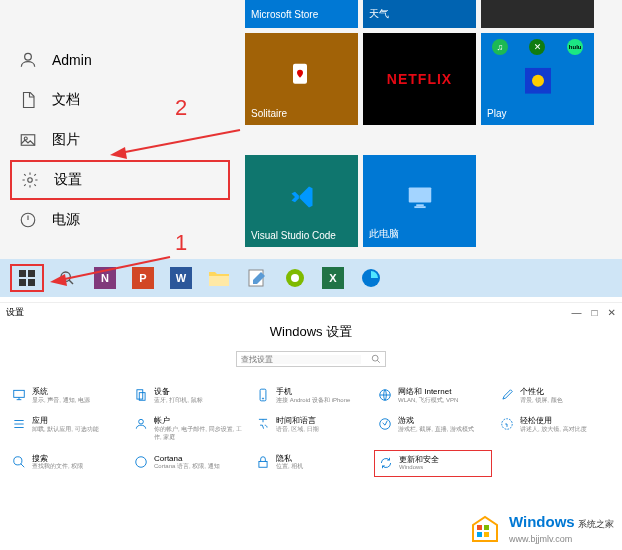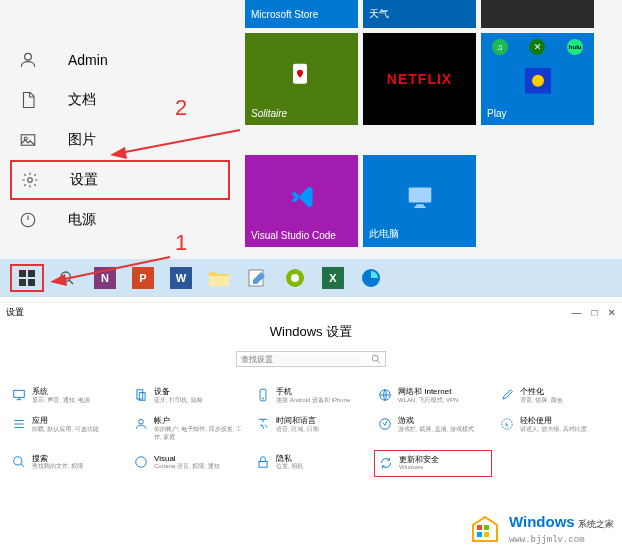--- a/index.html
+++ b/index.html
@@ -1,37 +1,37 @@
 <!DOCTYPE html>
 <html><head>
 <meta charset="utf-8">
 <style>
   * { margin: 0; padding: 0; box-sizing: border-box; }
   body { font-family: "Microsoft YaHei", "Segoe UI", sans-serif; background: #fff; width: 622px; }
   
   
   .top-section { position: relative; height: 297px; background: #f5f5f5; display: flex; }
   .left-panel { width: 240px; padding-top: 40px; position: relative; }
-  .menu-item { display: flex; align-items: center; padding: 10px 18px; gap: 30px; cursor: pointer; }
+  .menu-item { display: flex; align-items: center; padding: 10px 18px; gap: 14px; cursor: pointer; }
   .menu-item.boxed { border: 2px solid #e63333; margin: 0 10px; padding: 8px 8px; }
   .menu-item .icon { width: 20px; height: 20px; display: flex; align-items: center; justify-content: center; }
   .menu-item .label { font-size: 14px; color: #000; }
   
   .tile-area { flex: 1; padding: 0 5px 0 5px; position: relative; }
   .tile-row { display: flex; gap: 5px; margin-bottom: 5px; }
   .tile { width: 113px; height: 92px; color: #fff; font-size: 10px; display: flex; flex-direction: column; justify-content: flex-end; padding: 6px; position: relative; }
   .tile.half { height: 28px; align-items: flex-start; justify-content: center; padding: 0 6px; }
   .tile .tile-icon { position: absolute; top: 50%; left: 50%; transform: translate(-50%, -60%); }
   .tile.msstore { background: #0078d4; }
   .tile.weather { background: #0063b1; }
   .tile.dark { background: #2b2b2b; }
-  .tile.solitaire { background: #4d7c0f; font-style: italic; }
+  .tile.solitaire { background: #a16207; }
   .tile.netflix { background: #000; }
   .tile.play { background: #0078d4; }
-  .tile.vscode { background: #a21caf; }
+  .tile.vscode { background: #0f766e; }
   .tile.thispc { background: #0078d4; }
   
   .netflix-text { color: #e50914; font-weight: bold; font-size: 14px; position: absolute; top: 50%; left: 50%; transform: translate(-50%, -50%); letter-spacing: 1px; }
   
   .taskbar { position: absolute; bottom: 0; left: 0; right: 0; height: 38px; background: #cfe5f6; display: flex; align-items: center; gap: 8px; padding: 0 10px; }
   .start-btn { width: 34px; height: 28px; border: 2px solid #e63333; display: flex; align-items: center; justify-content: center; }
   .tb-icon { width: 30px; height: 30px; display: flex; align-items: center; justify-content: center; }
   
   .arrow { position: absolute; color: #e63333; }
   
@@ -48,21 +48,21 @@
   .settings-grid { display: grid; grid-template-columns: repeat(5, 1fr); gap: 4px 4px; padding: 0 8px; }
   .setting-item { display: flex; gap: 6px; padding: 4px; align-items: flex-start; }
   .setting-item.boxed { border: 1.5px solid #e63333; }
   .setting-icon { width: 14px; height: 14px; flex-shrink: 0; color: #0078d4; display: flex; align-items: center; justify-content: center; margin-top: 1px; }
   .setting-text { display: flex; flex-direction: column; }
   .setting-title { font-size: 8px; color: #000; line-height: 1.2; }
   .setting-desc { font-size: 6px; color: #888; line-height: 1.3; }
   
   .watermark { position: absolute; bottom: 8px; right: 8px; display: flex; align-items: center; gap: 6px; font-size: 12px; }
   .watermark .wm-main { color: #0078d4; font-weight: bold; font-size: 15px; }
-  .watermark .wm-sub { color: #888; font-size: 9px; font-family: Liberation Mono, monospace; }
+  .watermark .wm-sub { color: #888; font-size: 9px; }
   
   .play-icons { position: absolute; top: 6px; left: 0; right: 0; display: flex; justify-content: space-around; }
   .play-icons span { width: 16px; height: 16px; border-radius: 50%; display: flex; align-items: center; justify-content: center; font-size: 9px; }
 </style>
 </head>
 <body>
 
 <div class="top-section">
   <div class="left-panel">
 
@@ -405,21 +405,21 @@
           <span class="setting-desc">查找我的文件, 权限</span>
         </span>
     </div>
     <div class="setting-item">
       <span class="setting-icon">
           <svg width="14" height="14" viewBox="0 0 24 24" fill="none" stroke="currentColor" stroke-width="1.5">
             <circle cx="12" cy="12" r="9"></circle>
           </svg>
         </span>
       <span class="setting-text">
-          <span class="setting-title">Visual</span>
+          <span class="setting-title">Cortana</span>
           <span class="setting-desc">Cortana 语言, 权限, 通知</span>
         </span>
     </div>
     <div class="setting-item">
       <span class="setting-icon">
           <svg width="14" height="14" viewBox="0 0 24 24" fill="none" stroke="currentColor" stroke-width="1.5">
             <rect x="5" y="11" width="14" height="10"></rect>
             <path d="M8 11V7a4 4 0 0 1 8 0v4"></path>
           </svg>
         </span>

